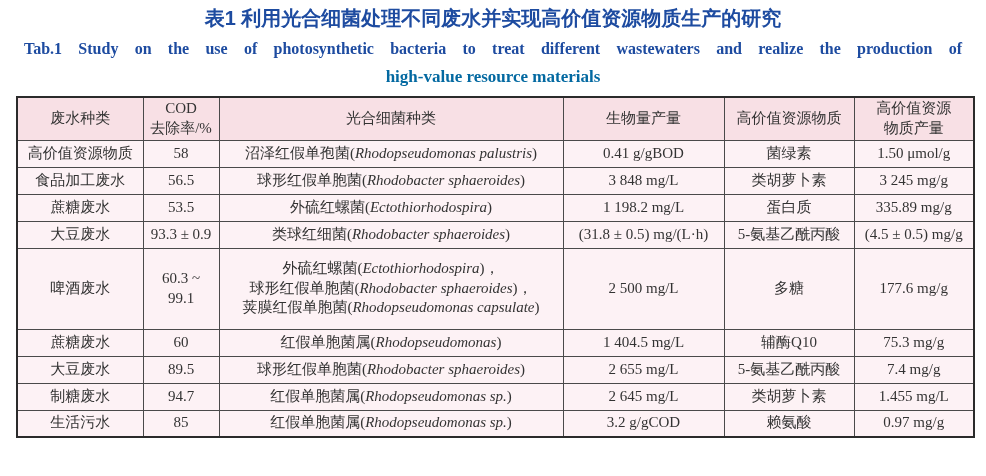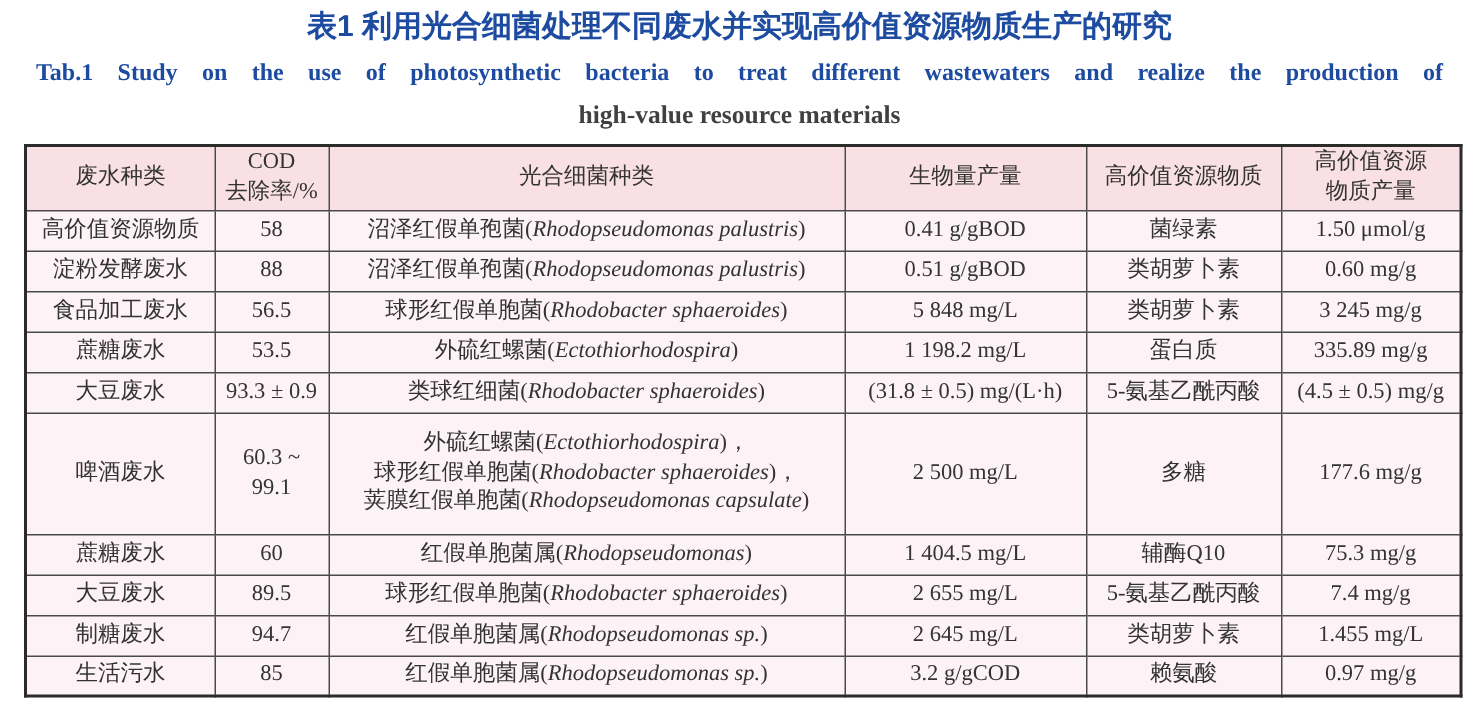--- a/index.html
+++ b/index.html
@@ -35,21 +35,21 @@
     color: #1d4ba0;
     text-align: justify;
     text-align-last: justify;
   }
   .title-en2 {
     margin-top: 4px;
     text-align: center;
     font-weight: bold;
     font-size: 17px;
     line-height: 24px;
-    color: #404040;
+    color: #0369a1;
   }
   table.research {
     margin: 7px 0 0 16px;
     border-collapse: collapse;
     table-layout: fixed;
     width: 957px;
     background: #fdf2f5;
     border: 2px solid #2b2b2b;
   }
   table.research th, table.research td {
@@ -101,34 +101,26 @@
 
       <tr class="r-normal">
         <td>高价值资源物质</td>
         <td>58</td>
         <td>沼泽红假单孢菌(<i>Rhodopseudomonas palustris</i>)</td>
         <td>0.41 g/gBOD</td>
         <td>菌绿素</td>
         <td>1.50 μmol/g</td>
       </tr>
 
-      <tr class="r-normal">
-        <td>淀粉发酵废水</td>
-        <td>88</td>
-        <td>沼泽红假单孢菌(<i>Rhodopseudomonas palustris</i>)</td>
-        <td>0.51 g/gBOD</td>
-        <td>类胡萝卜素</td>
-        <td>0.60 mg/g</td>
-      </tr>
 
       <tr class="r-normal">
         <td>食品加工废水</td>
         <td>56.5</td>
         <td>球形红假单胞菌(<i>Rhodobacter sphaeroides</i>)</td>
-        <td>5 848 mg/L</td>
+        <td>3 848 mg/L</td>
         <td>类胡萝卜素</td>
         <td>3 245 mg/g</td>
       </tr>
 
       <tr class="r-normal">
         <td>蔗糖废水</td>
         <td>53.5</td>
         <td>外硫红螺菌(<i>Ectothiorhodospira</i>)</td>
         <td>1 198.2 mg/L</td>
         <td>蛋白质</td>

